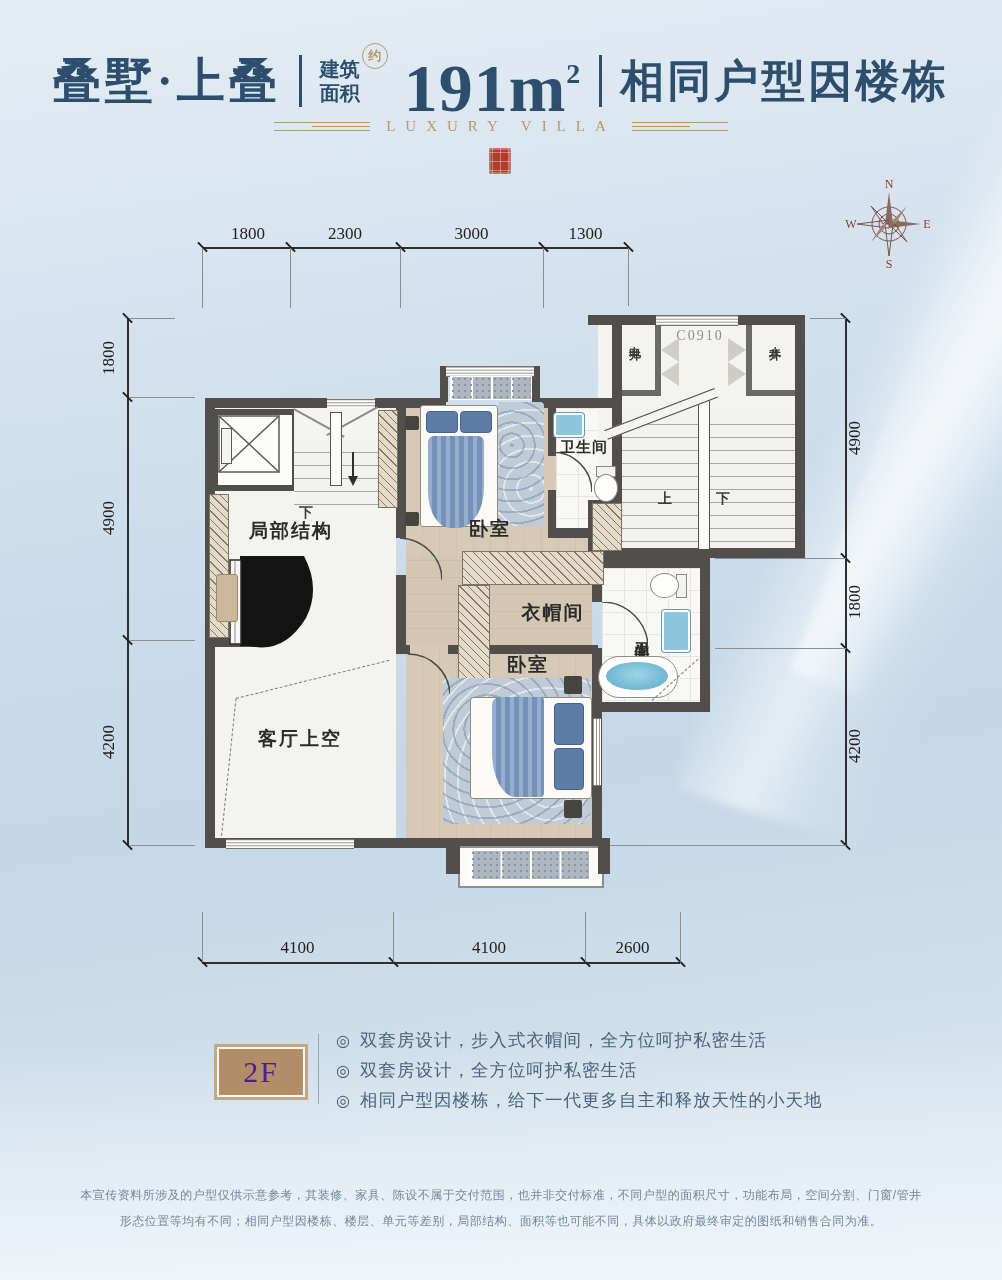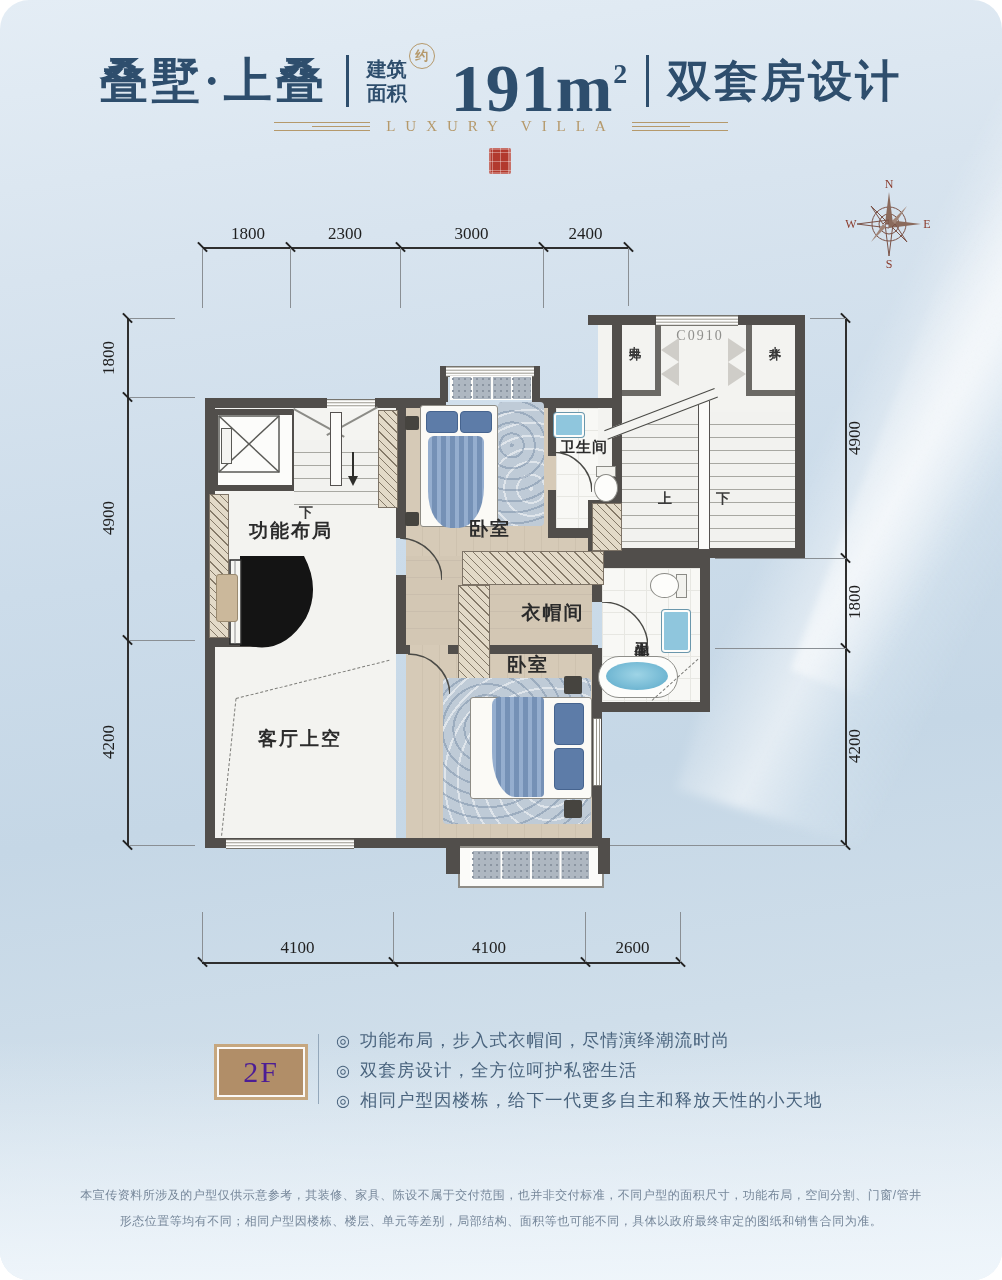--- a/index.html
+++ b/index.html
@@ -1,18 +1,18 @@
 <!DOCTYPE html>
 <html><head>
 <meta charset="utf-8">
 <style>
   html,body{margin:0;padding:0;}
   .page{position:relative;width:1002px;height:1280px;overflow:hidden;
     font-family:"Liberation Sans","DejaVu Sans",sans-serif;
-    background:linear-gradient(172deg,#e4edf5 0%,#d8e4ef 20%,#ccdcea 42%,#c5d7e6 60%,#cfdeea 78%,#dce7f0 92%,#e3edf4 100%);border-radius:29px;}
+    background:linear-gradient(172deg,#e4edf5 0%,#d8e4ef 20%,#ccdcea 42%,#c5d7e6 60%,#cfdeea 78%,#dce7f0 92%,#e3edf4 100%);}
   .abs{position:absolute;}
   
   .swoosh1{position:absolute;right:-150px;top:-120px;width:340px;height:980px;
     background:linear-gradient(100deg,rgba(255,255,255,0) 28%,rgba(255,255,255,.55) 46%,rgba(235,244,250,.25) 58%,rgba(255,255,255,0) 72%);
     transform:rotate(17deg);filter:blur(5px);}
   .swoosh2{position:absolute;right:-60px;top:-40px;width:140px;height:760px;
     background:linear-gradient(100deg,rgba(255,255,255,0) 20%,rgba(255,255,255,.5) 50%,rgba(255,255,255,0) 80%);
     transform:rotate(21deg);filter:blur(3px);}
   .wash{position:absolute;left:0;right:0;bottom:0;height:240px;
     background:linear-gradient(to top,rgba(241,247,252,.85),rgba(241,247,252,0));}
@@ -102,21 +102,21 @@
   <div class="titlebar">
     <span class="h-name">叠墅·上叠</span>
     <span class="h-div"></span>
     <span class="h-arealabel">
       <span>建筑</span>
       <span>面积</span>
       <span class="h-approx">约</span>
     </span>
     <span class="h-area"><span>191m</span><span class="h-sup">2</span></span>
     <span class="h-div"></span>
-    <span class="h-rooms">双套房设计</span>
+    <span class="h-rooms">相同户型因楼栋</span>
   </div>
   <div class="subtitle">
     <span class="orn left">
         <span class="l1"></span>
         <span class="l2"></span>
         <span class="l3"></span>
       </span>
     <span class="txt">LUXURY VILLA</span>
     <span class="orn right">
         <span class="l1"></span>
@@ -150,21 +150,21 @@
   <div class="tick" style="left:537px;top:246px;"></div>
   <div class="tick" style="left:622px;top:246px;"></div>
   <div class="stub" style="left:202px;top:248px;width:1px;height:60px;"></div>
   <div class="stub" style="left:290px;top:248px;width:1px;height:60px;"></div>
   <div class="stub" style="left:400px;top:248px;width:1px;height:60px;"></div>
   <div class="stub" style="left:543px;top:248px;width:1px;height:60px;"></div>
   <div class="stub" style="left:628px;top:248px;width:1px;height:58px;"></div>
   <div class="dimnum" style="left:206px;top:224px;width:84px;">1800</div>
   <div class="dimnum" style="left:290px;top:224px;width:110px;">2300</div>
   <div class="dimnum" style="left:400px;top:224px;width:143px;">3000</div>
-  <div class="dimnum" style="left:543px;top:224px;width:85px;">2400</div>
+  <div class="dimnum" style="left:543px;top:224px;width:85px;">1300</div>
 
   <div class="dimline" style="left:202px;top:962px;width:478px;height:1.5px;"></div>
   <div class="tick" style="left:196px;top:961px;"></div>
   <div class="tick" style="left:387px;top:961px;"></div>
   <div class="tick" style="left:579px;top:961px;"></div>
   <div class="tick" style="left:674px;top:961px;"></div>
   <div class="stub" style="left:202px;top:912px;width:1px;height:50px;"></div>
   <div class="stub" style="left:393px;top:912px;width:1px;height:50px;"></div>
   <div class="stub" style="left:585px;top:912px;width:1px;height:50px;"></div>
   <div class="stub" style="left:680px;top:912px;width:1px;height:50px;"></div>
@@ -278,21 +278,21 @@
   <div class="stairs-h" style="left:294px;top:440px;width:84px;height:68px;"></div>
   <div style="position:absolute;left:294px;top:408px;width:84px;height:32px;background:#f4f4f1;"></div>
   <div style="position:absolute;left:294px;top:408px;width:58px;height:1.5px;background:#8c8c87;transform:rotate(29deg);transform-origin:left top;"></div>
   <div style="position:absolute;left:378px;top:408px;width:58px;height:1.5px;background:#8c8c87;transform:rotate(151deg);transform-origin:left top;"></div>
   <div class="rail" style="left:330px;top:412px;width:10px;height:72px;"></div>
   <div style="position:absolute;left:352px;top:452px;width:2px;height:26px;background:#2e2e2b;"></div>
   <div class="chev" style="left:348px;top:476px;border-left:5px solid transparent;border-right:5px solid transparent;border-top:10px solid #2e2e2b;"></div>
   <div class="updown" style="left:286px;top:504px;width:40px;text-align:center;">下</div>
   <div class="hatch" style="left:378px;top:410px;width:18px;height:96px;"></div>
 
-  <div class="roomlabel" style="left:228px;top:518px;width:126px;">功能布局</div>
+  <div class="roomlabel" style="left:228px;top:518px;width:126px;">局部结构</div>
   <div class="hatch" style="left:209px;top:494px;width:18px;height:142px;"></div>
   <svg class="abs" style="left:226px;top:554px;" width="94" height="104" viewBox="0 0 94 104">
     <path d="M14 2 H78 Q95 34 80 64 Q58 100 24 92 L14 92 Z" fill="#141414"></path>
     <rect x="4" y="6" width="11" height="84" fill="#f6f6f2" stroke="#2a2a2a" stroke-width="1.5"></rect>
     <line x1="9" y1="6" x2="9" y2="90" stroke="#777" stroke-width="0.8"></line>
   </svg>
   <div style="position:absolute;left:216px;top:574px;width:20px;height:46px;background:#cbb89b;border:1.5px solid #9a8a70;border-radius:3px;"></div>
 
   <div class="roomlabel" style="left:235px;top:726px;width:130px;">客厅上空</div>
   <div class="dashline" style="left:236px;top:698px;width:158px;transform:rotate(-14deg);"></div>
@@ -348,21 +348,21 @@
   <div class="tub-in" style="left:606px;top:662px;width:62px;height:28px;"></div>
   <div class="dashline" style="left:652px;top:700px;width:62px;transform:rotate(-42deg);"></div>
   <svg class="arc" style="left:602px;top:602px;" width="46" height="46">
     <path d="M0 0 A46 46 0 0 1 46 46" fill="none" stroke="#4a4a46" stroke-width="1.5"></path>
   </svg>
 
   <div class="badge">2F</div>
   <div class="vdiv"></div>
   <div class="feature" style="top:1028px;">
     <span class="b">◎</span>
-    <span>功能布局，步入式衣帽间，尽情演绎潮流时尚</span>
+    <span>双套房设计，步入式衣帽间，全方位呵护私密生活</span>
   </div>
   <div class="feature" style="top:1058px;">
     <span class="b">◎</span>
     <span>双套房设计，全方位呵护私密生活</span>
   </div>
   <div class="feature" style="top:1088px;">
     <span class="b">◎</span>
     <span>相同户型因楼栋，给下一代更多自主和释放天性的小天地</span>
   </div>
 

